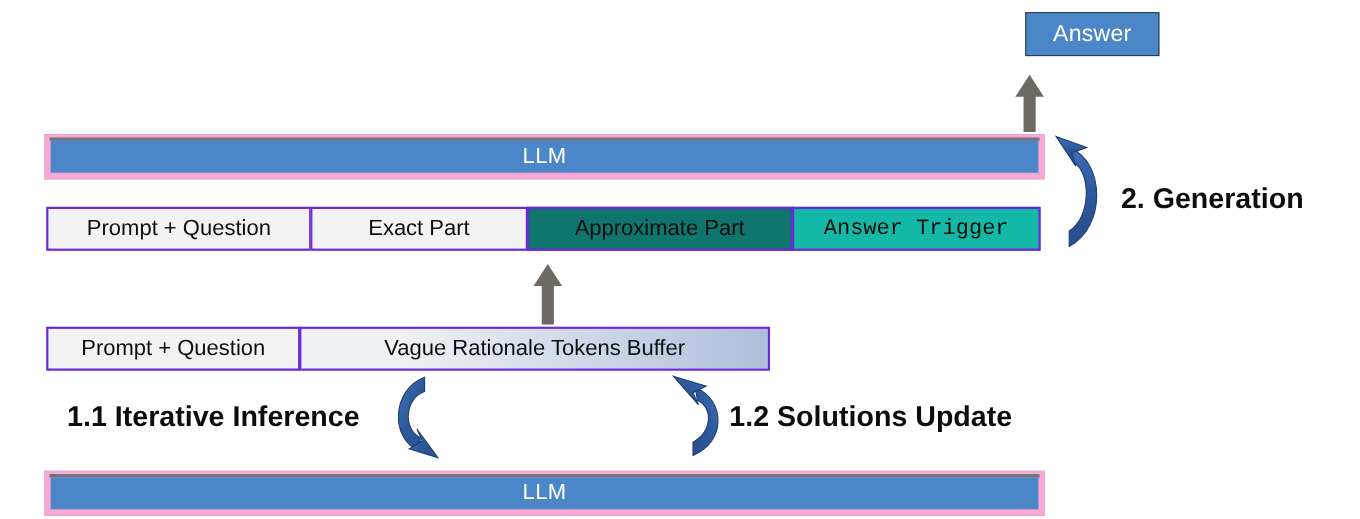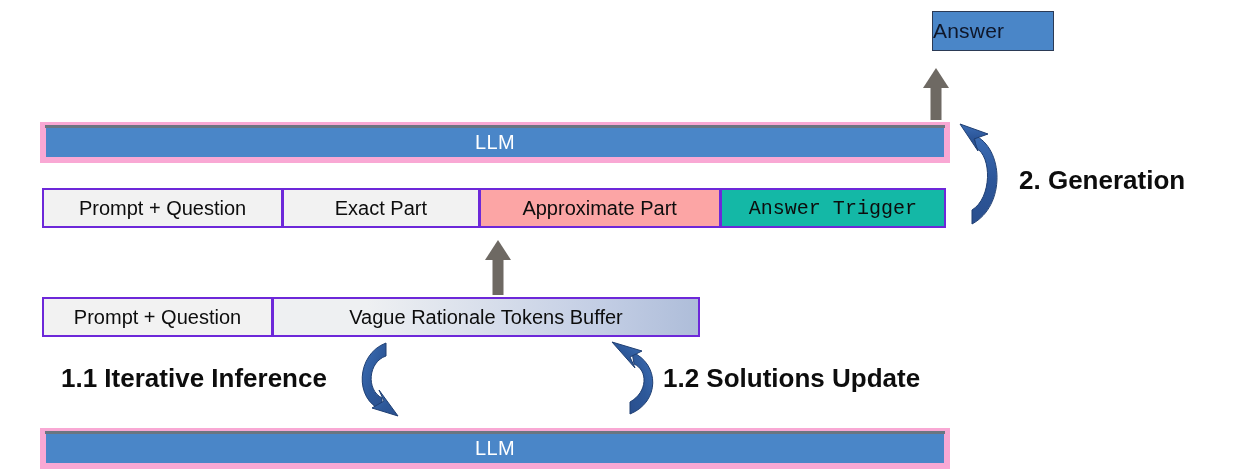--- a/index.html
+++ b/index.html
@@ -10,22 +10,22 @@
     overflow:hidden;
   }
   #canvas{position:relative;width:1236px;height:472px;}
 
   
   .answer-box{
     position:absolute;left:932px;top:11px;width:122px;height:40px;
     background:#4a86c8;
     border:1.5px solid #2b3a55;
     box-sizing:border-box;
-    display:flex;align-items:center;justify-content:flex-start;
-    color:#0f172a;font-size:21px;letter-spacing:.2px;
+    display:flex;align-items:center;justify-content:center;
+    color:#ffffff;font-size:21px;letter-spacing:.2px;
   }
 
   
   .llm-bar{
     position:absolute;left:40px;width:910px;height:41px;
     background:#4a86c8;
     border:6px solid #f9a8d4;
     box-sizing:border-box;
     display:flex;align-items:center;justify-content:center;
     color:#ffffff;font-size:20px;letter-spacing:.3px;
@@ -47,21 +47,21 @@
     position:relative;
     border:2px solid #6d28d9;
     box-sizing:border-box;
     display:flex;align-items:center;justify-content:center;
     font-size:20px;color:#0d0d0d;white-space:nowrap;
     margin-left:-1px;
   }
   .cell:first-child{margin-left:0;}
   .c-prompt1{width:242px;background:#f2f2f2;}
   .c-exact{width:198px;background:#f2f2f2;}
-  .c-approx{width:243px;background:#fca5a5;}
+  .c-approx{width:243px;background:#0f766e;}
   .c-trigger{width:227px;background:#14b8a6;font-family:Liberation Mono, monospace;}
   .c-prompt2{width:231px;background:#f2f2f2;}
   .c-buffer{width:428px;background:linear-gradient(to right,#eef0f2 0%,#eef0f2 22%,#c2cde4 78%,#aebdd9 100%);}
 
   
   .gray-arrow{position:absolute;}
   .gray-arrow .shaft{
     position:absolute;left:50%;transform:translateX(-50%);
     width:11px;background:#6e6963;bottom:0;
   }

